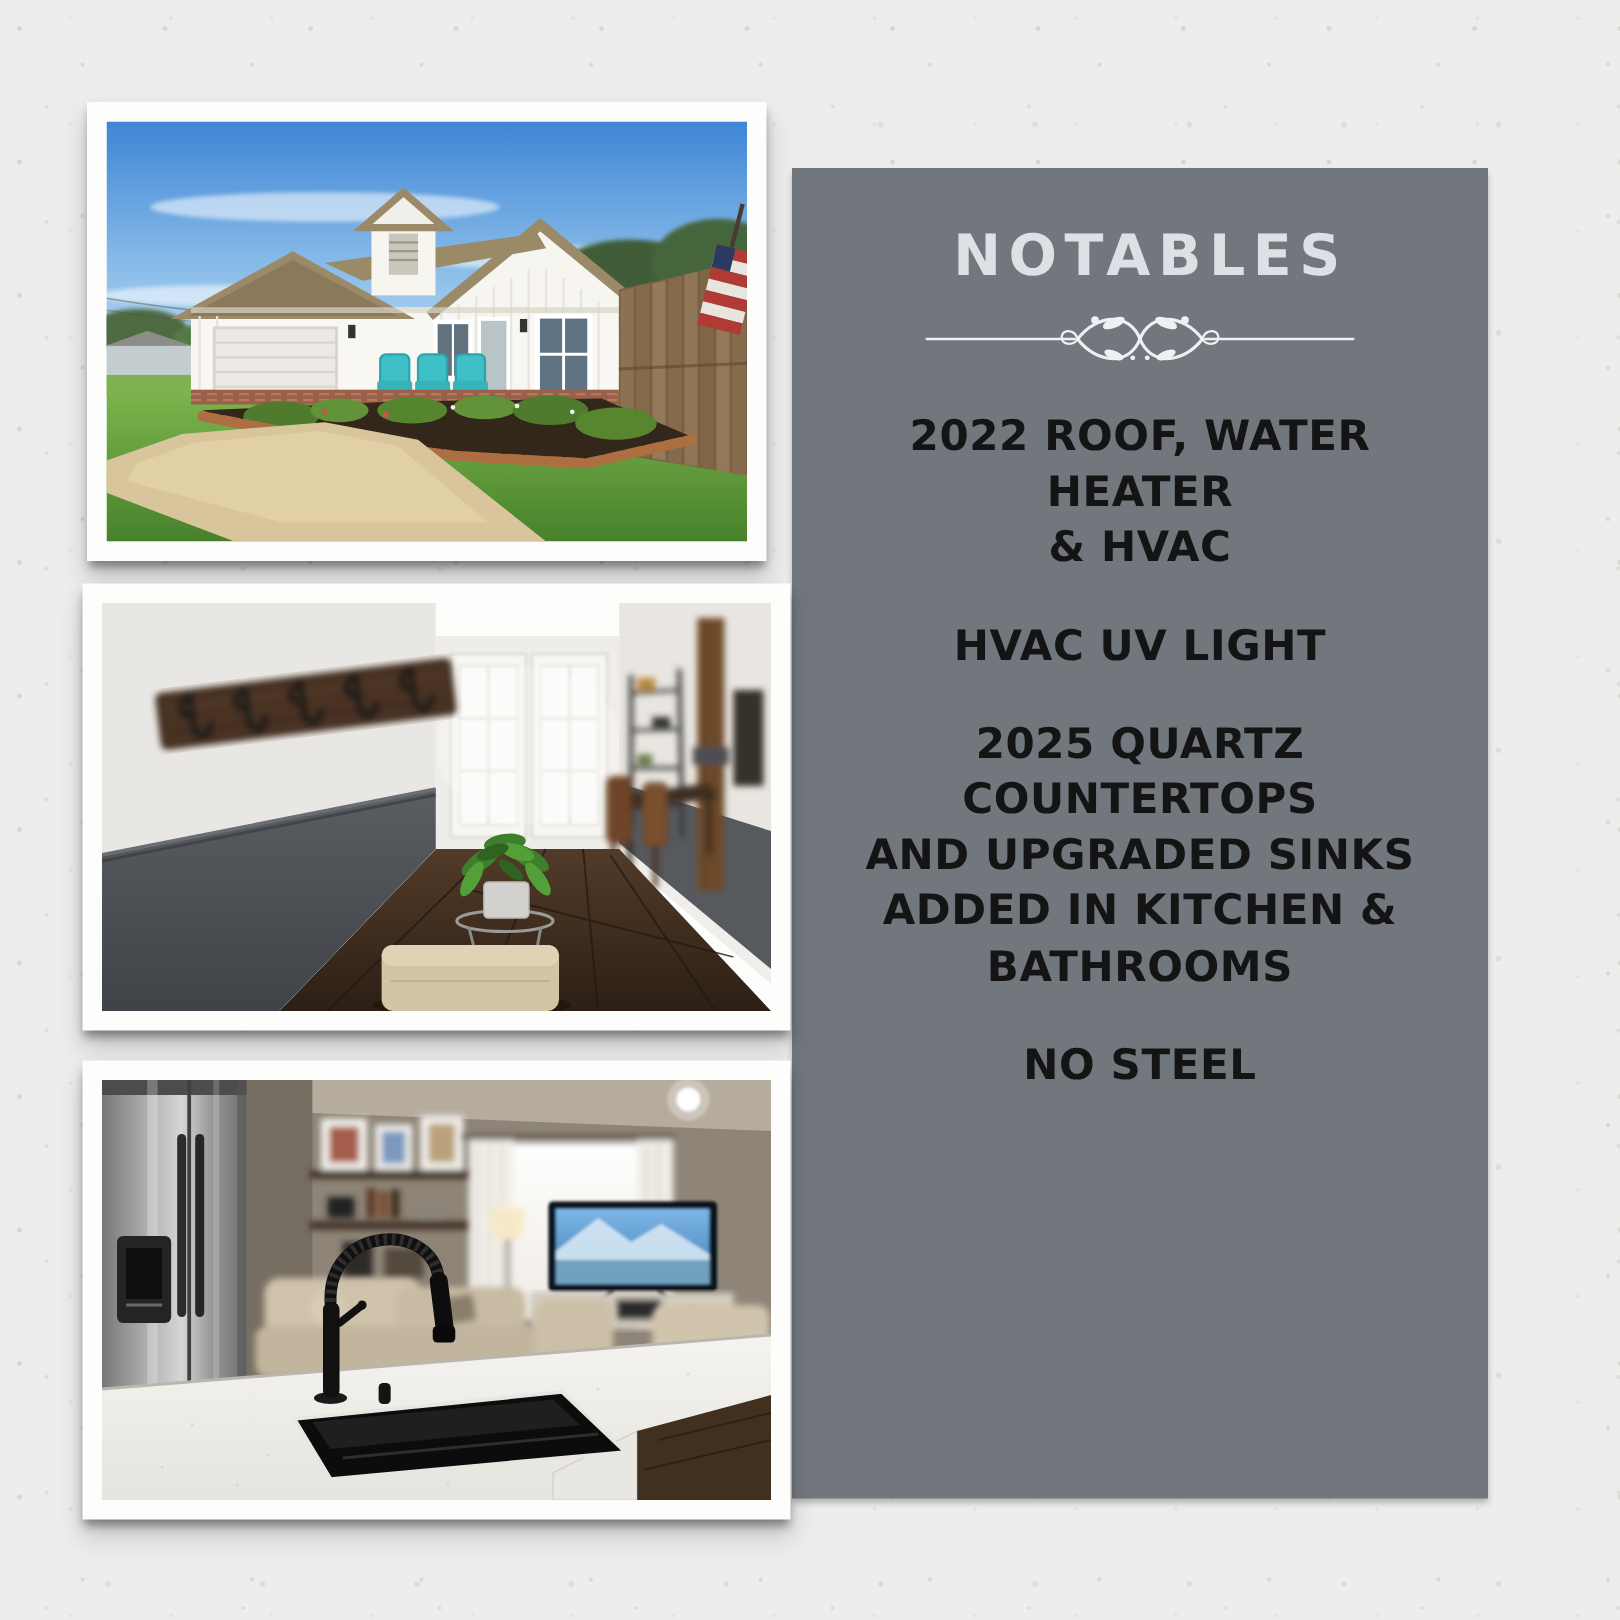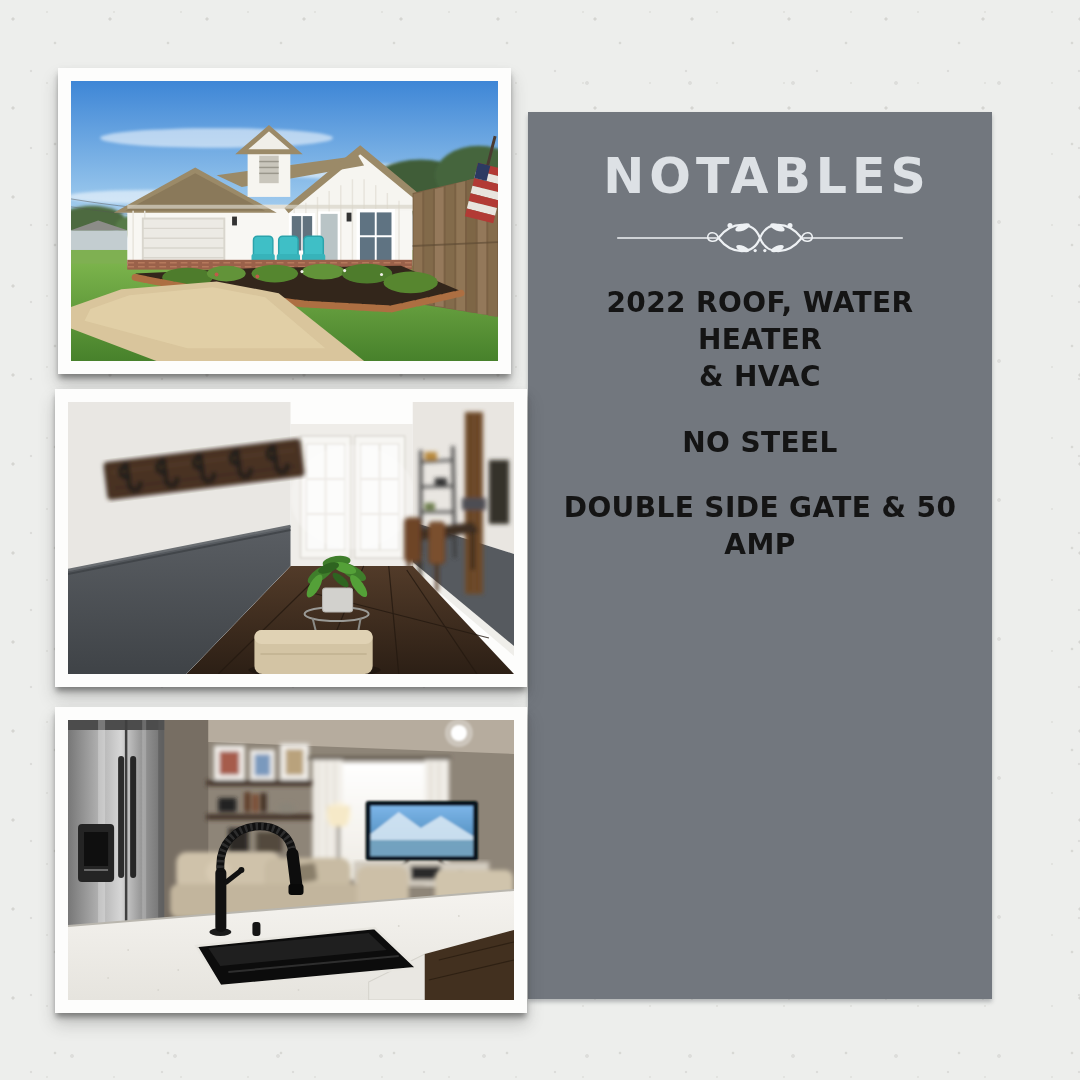--- a/index.html
+++ b/index.html
@@ -24,21 +24,21 @@
   #photo1{left:58px;top:68px;width:453px;height:306px;}
   #photo2{left:55px;top:389px;width:472px;height:298px;}
   #photo3{left:55px;top:707px;width:472px;height:306px;}
   .panel{
     position:absolute;left:528px;top:112px;width:464px;height:887px;z-index:1;
     background:var(--panel-bg,#72777e);
     box-shadow:0 3px 4px rgba(70,75,80,.35);
     box-sizing:border-box;padding-top:38px;text-align:center;
   }
   .panel-title{
-    font-size:49px;font-weight:bold;letter-spacing:5px;
+    font-size:38px;font-weight:bold;letter-spacing:5px;
     color:var(--title-color,#dde1e5);line-height:1.1;padding-left:14px;
   }
   .divider{display:block;margin:12px auto 24px;width:300px;height:44px;}
   .notables-list{padding:0 2px;text-align:center;}
   .notable-item{
     margin:0 0 28px 0;white-space:pre-line;
     font-size:28px;font-weight:bold;line-height:1.33;letter-spacing:.4px;
     color:var(--body-text,#141414);
   }
 </style>
@@ -511,17 +511,20 @@
         <circle cx="186" cy="9" r="2.6"></circle>
       <circle cx="150" cy="35" r="1.7"></circle>
         <circle cx="160" cy="35" r="1.7"></circle>
     </g>
   </svg>
 
   <div class="notables-list">
     <p class="notable-item">2022 ROOF, WATER
 HEATER
 &amp; HVAC</p>
+    <p class="notable-item">HVAC UV LIGHT</p>
+    <p class="notable-item">2025 QUARTZ COUNTERTOPS
+AND UPGRADED SINKS
+ADDED IN KITCHEN &amp;
+BATHROOMS</p>
     <p class="notable-item">NO STEEL</p>
-    <p class="notable-item">DOUBLE SIDE GATE &amp; 50
-AMP</p>
   </div>
 </div>
 
 </body></html>

